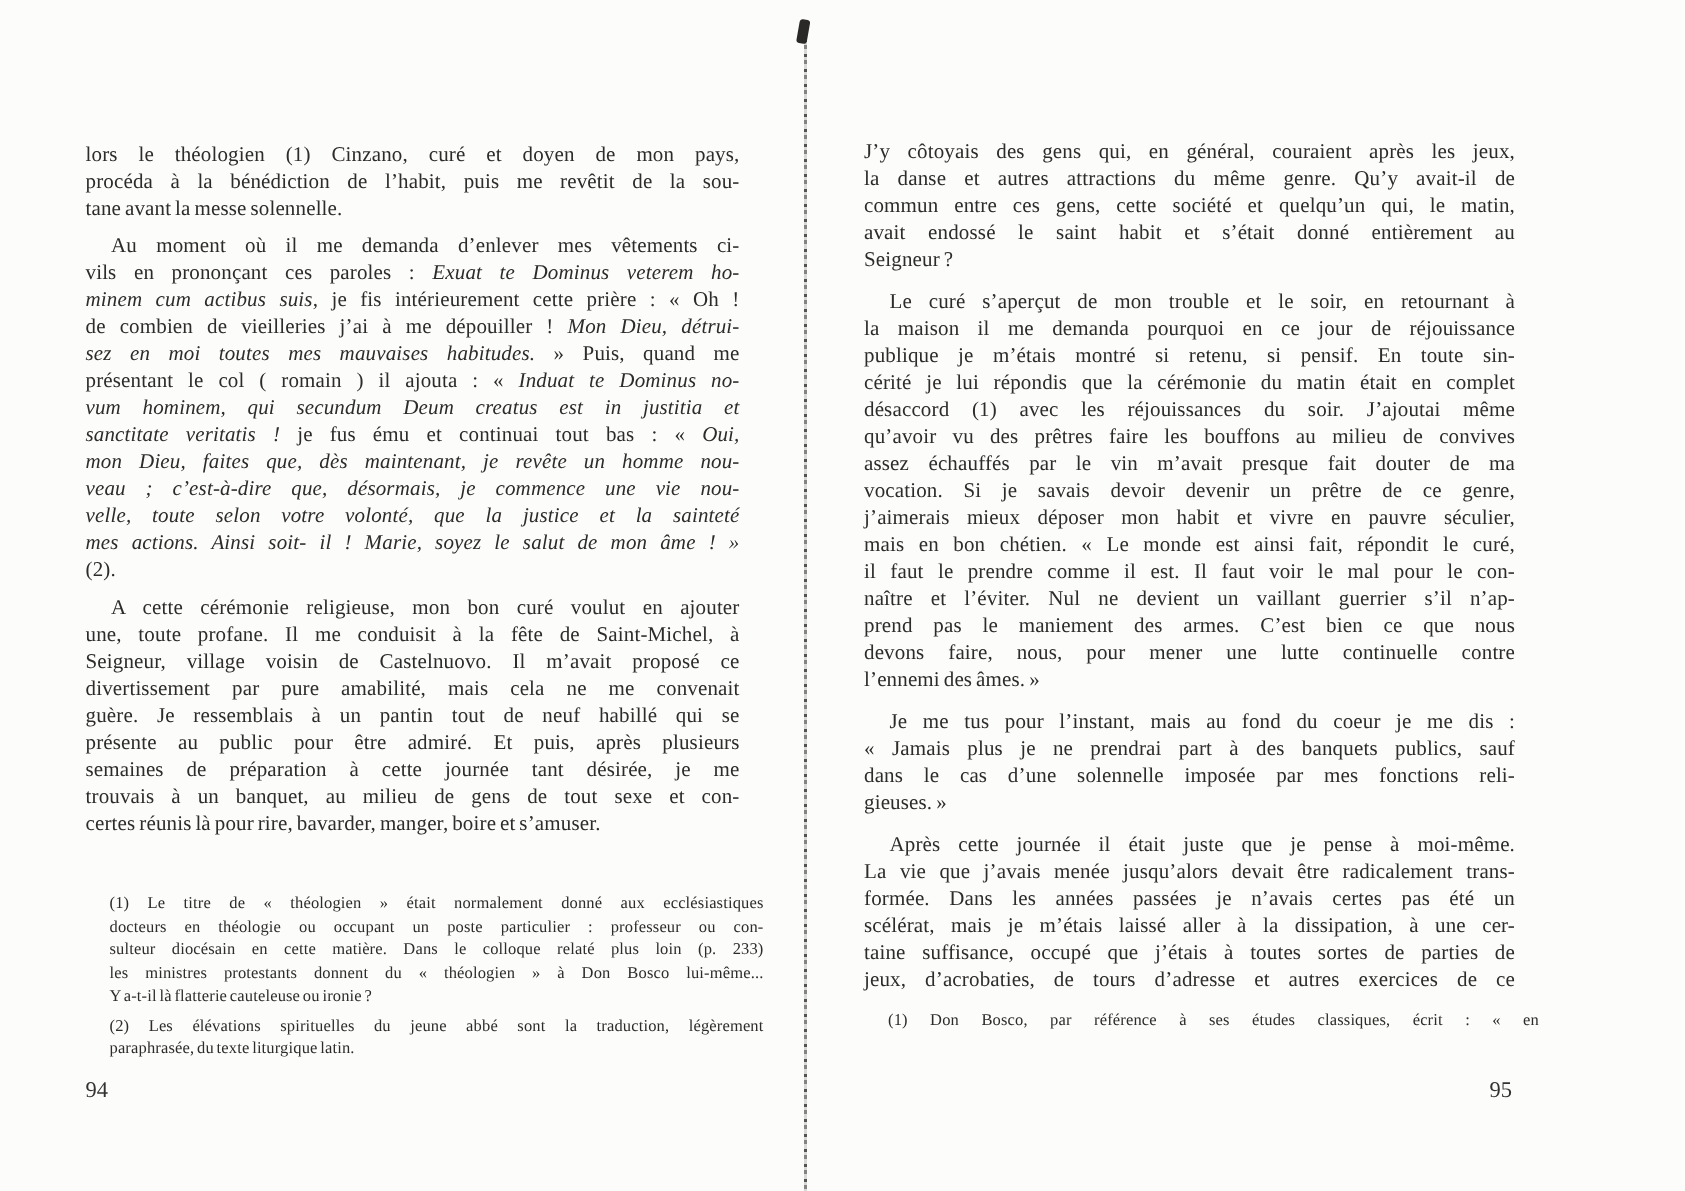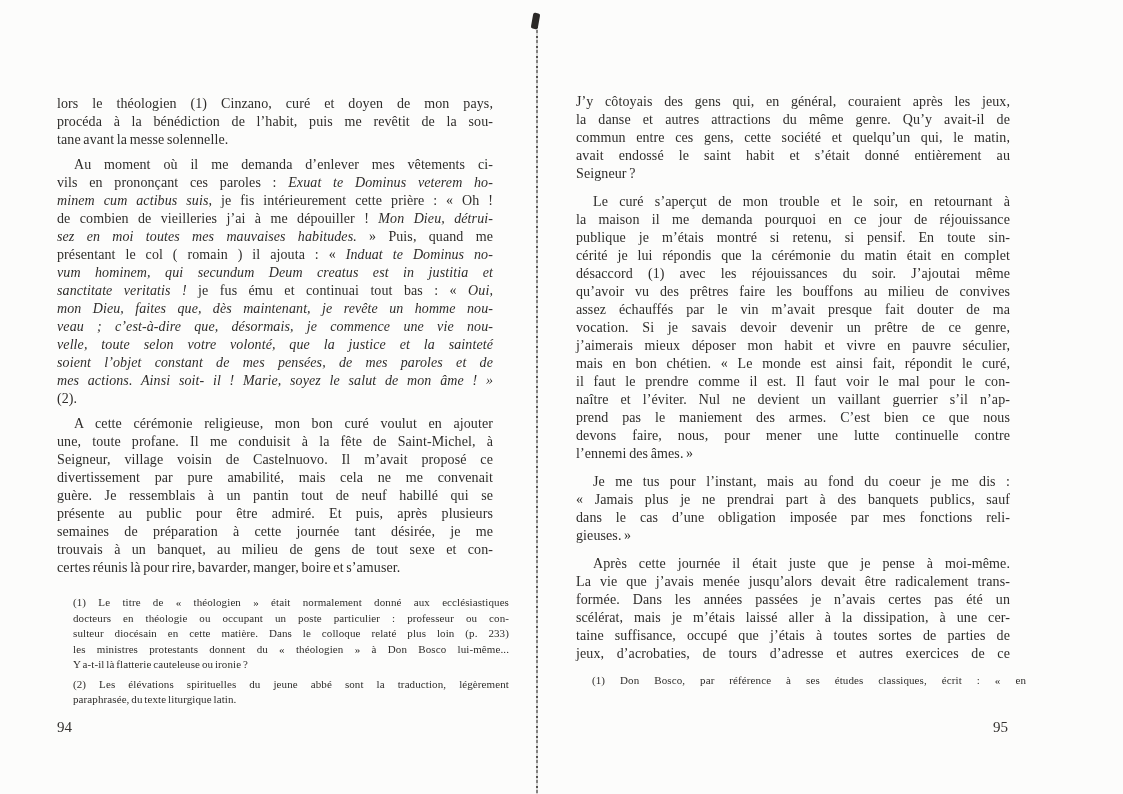--- a/index.html
+++ b/index.html
@@ -67,21 +67,20 @@
           <div class="line"><span>vils en prononçant ces paroles : </span><i>Exuat te Dominus veterem ho-</i></div>
           <div class="line"><i>minem cum actibus suis</i><span>, je fis intérieurement cette prière : « Oh !</span></div>
           <div class="line"><span>de combien de vieilleries j’ai à me dépouiller ! </span><i>Mon Dieu, détrui-</i></div>
           <div class="line"><i>sez en moi toutes mes mauvaises habitudes.</i><span> » Puis, quand me</span></div>
           <div class="line"><span>présentant le col ( romain ) il ajouta : « </span><i>Induat te Dominus no-</i></div>
           <div class="line"><i>vum hominem, qui secundum Deum creatus est in justitia et</i></div>
           <div class="line"><i>sanctitate veritatis !</i><span> je fus ému et continuai tout bas : « </span><i>Oui,</i></div>
           <div class="line"><i>mon Dieu, faites que, dès maintenant, je revête un homme nou-</i></div>
           <div class="line"><i>veau ; c’est-à-dire que, désormais, je commence une vie nou-</i></div>
           <div class="line"><i>velle, toute selon votre volonté, que la justice et la sainteté</i></div>
-          <div class="line"><i>soient l’objet constant de mes pensées, de mes paroles et de</i></div>
           <div class="line"><i>mes actions. Ainsi soit- il ! Marie, soyez le salut de mon âme ! »</i></div>
           <div class="line last"><span>(2).</span></div>
         </div>
         <div class="para indent">
           <div class="line"><span>A cette cérémonie religieuse, mon bon curé voulut en ajouter</span></div>
           <div class="line"><span>une, toute profane. Il me conduisit à la fête de Saint-Michel, à</span></div>
           <div class="line"><span>Seigneur, village voisin de Castelnuovo. Il m’avait proposé ce</span></div>
           <div class="line"><span>divertissement par pure amabilité, mais cela ne me convenait</span></div>
           <div class="line"><span>guère. Je ressemblais à un pantin tout de neuf habillé qui se</span></div>
           <div class="line"><span>présente au public pour être admiré. Et puis, après plusieurs</span></div>
@@ -128,21 +127,21 @@
           <div class="line"><span>mais en bon chétien. « Le monde est ainsi fait, répondit le curé,</span></div>
           <div class="line"><span>il faut le prendre comme il est. Il faut voir le mal pour le con-</span></div>
           <div class="line"><span>naître et l’éviter. Nul ne devient un vaillant guerrier s’il n’ap-</span></div>
           <div class="line"><span>prend pas le maniement des armes. C’est bien ce que nous</span></div>
           <div class="line"><span>devons faire, nous, pour mener une lutte continuelle contre</span></div>
           <div class="line last"><span>l’ennemi des âmes. »</span></div>
         </div>
         <div class="para indent">
           <div class="line"><span>Je me tus pour l’instant, mais au fond du coeur je me dis :</span></div>
           <div class="line"><span>« Jamais plus je ne prendrai part à des banquets publics, sauf</span></div>
-          <div class="line"><span>dans le cas d’une obligation imposée par mes fonctions reli-</span></div>
+          <div class="line"><span>dans le cas d’une solennelle imposée par mes fonctions reli-</span></div>
           <div class="line last"><span>gieuses. »</span></div>
         </div>
         <div class="para indent cont">
           <div class="line"><span>Après cette journée il était juste que je pense à moi-même.</span></div>
           <div class="line"><span>La vie que j’avais menée jusqu’alors devait être radicalement trans-</span></div>
           <div class="line"><span>formée. Dans les années passées je n’avais certes pas été un</span></div>
           <div class="line"><span>scélérat, mais je m’étais laissé aller à la dissipation, à une cer-</span></div>
           <div class="line"><span>taine suffisance, occupé que j’étais à toutes sortes de parties de</span></div>
           <div class="line last"><span>jeux, d’acrobaties, de tours d’adresse et autres exercices de ce</span></div>
         </div>

